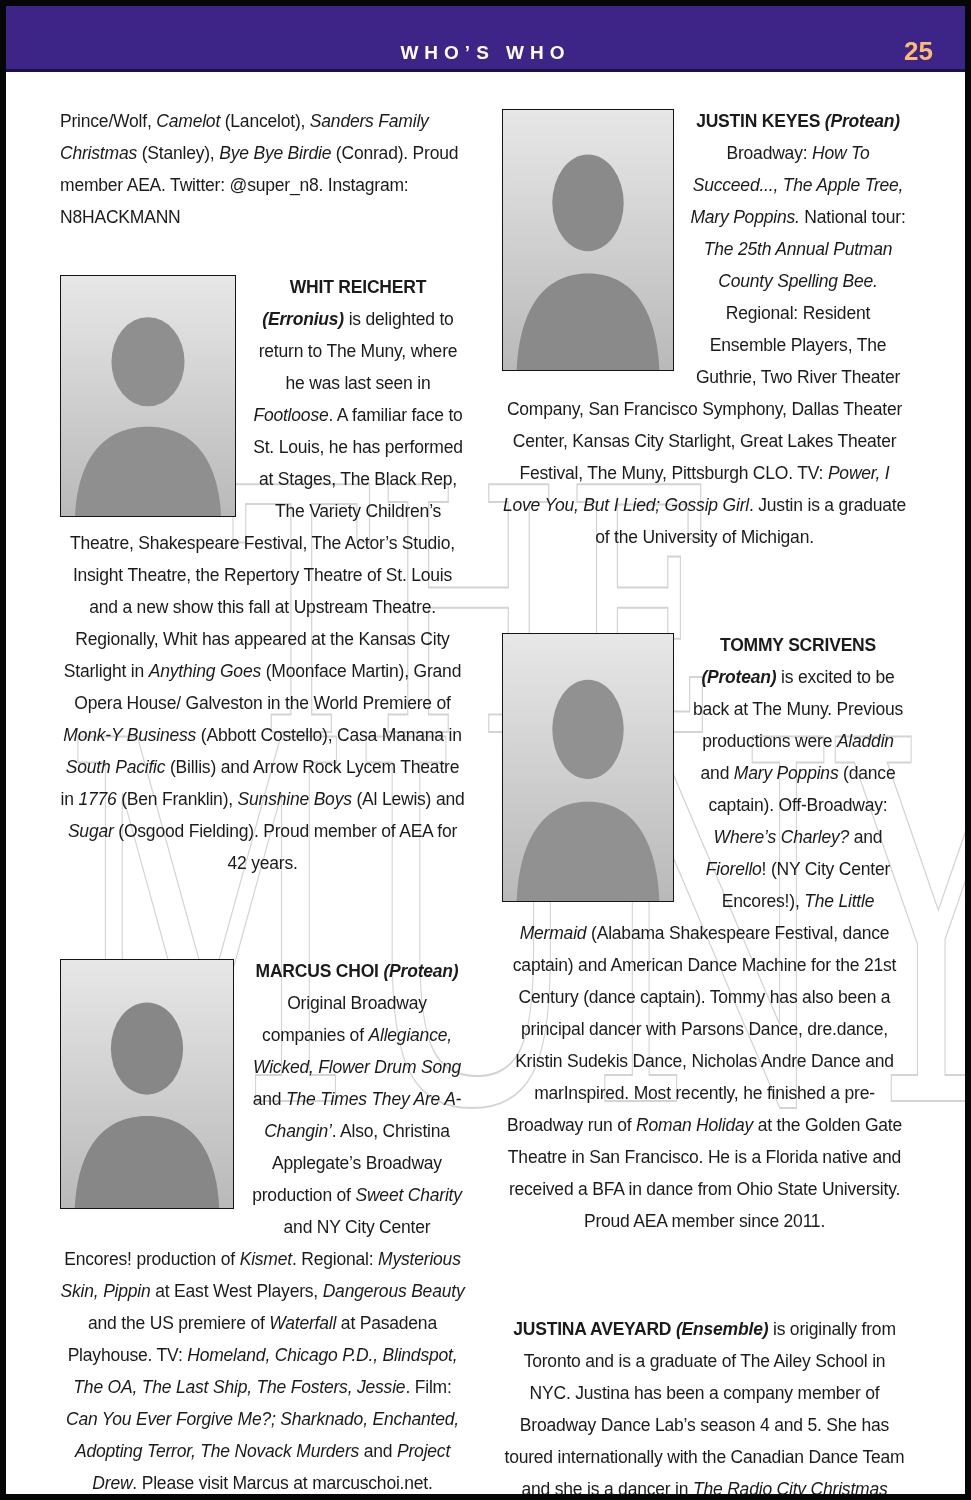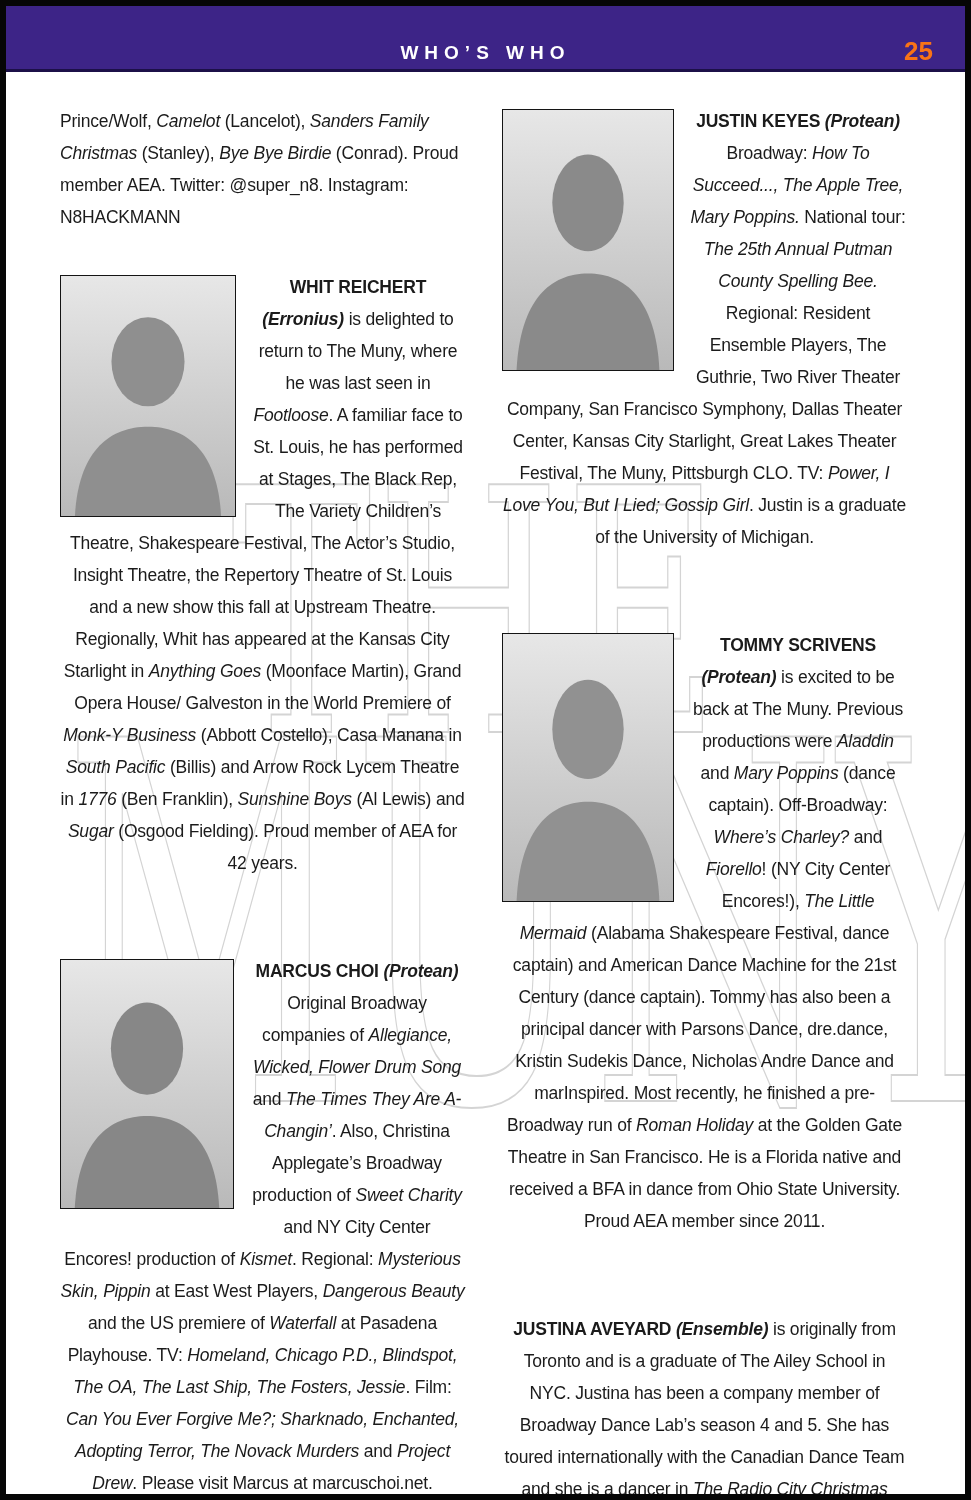--- a/index.html
+++ b/index.html
@@ -3,21 +3,21 @@
 <meta charset="utf-8">
 <style>
   html,body{margin:0;padding:0;background:#000;}
   body{width:971px;height:1500px;position:relative;font-family:"Liberation Sans",sans-serif;}
   .page{position:absolute;inset:0;background:#fff;border:6px solid #060606;overflow:hidden;box-sizing:border-box;}
 
   
   .band{height:66px;background:#3d2487;border-bottom:3px solid #1c1048;position:relative;
         display:flex;align-items:flex-end;justify-content:center;padding-bottom:7px;box-sizing:border-box;}
   .band-title{color:#fff;font-weight:700;font-size:19px;letter-spacing:6px;line-height:1;}
-  .band-num{position:absolute;right:32px;bottom:5px;color:#f97316;font-weight:700;font-size:26px;line-height:1;text-align:right;}
+  .band-num{position:absolute;right:32px;bottom:5px;color:#fdba74;font-weight:700;font-size:26px;line-height:1;text-align:right;}
 
   
   .wm{position:absolute;z-index:0;color:transparent;-webkit-text-stroke:2px #d4d4d4;
       font-family:"DejaVu Serif",serif;font-weight:400;line-height:1;pointer-events:none;white-space:nowrap;}
   .wm-the{top:438px;left:225px;font-size:340px;transform:scaleX(.62);transform-origin:left top;letter-spacing:8px;}
   .wm-muny{top:672px;left:58px;font-size:500px;transform:scaleX(.56);transform-origin:left top;letter-spacing:4px;}
 
   
   .content{position:relative;z-index:1;display:flex;justify-content:space-between;
            padding:33px 58px 0 54px;}

